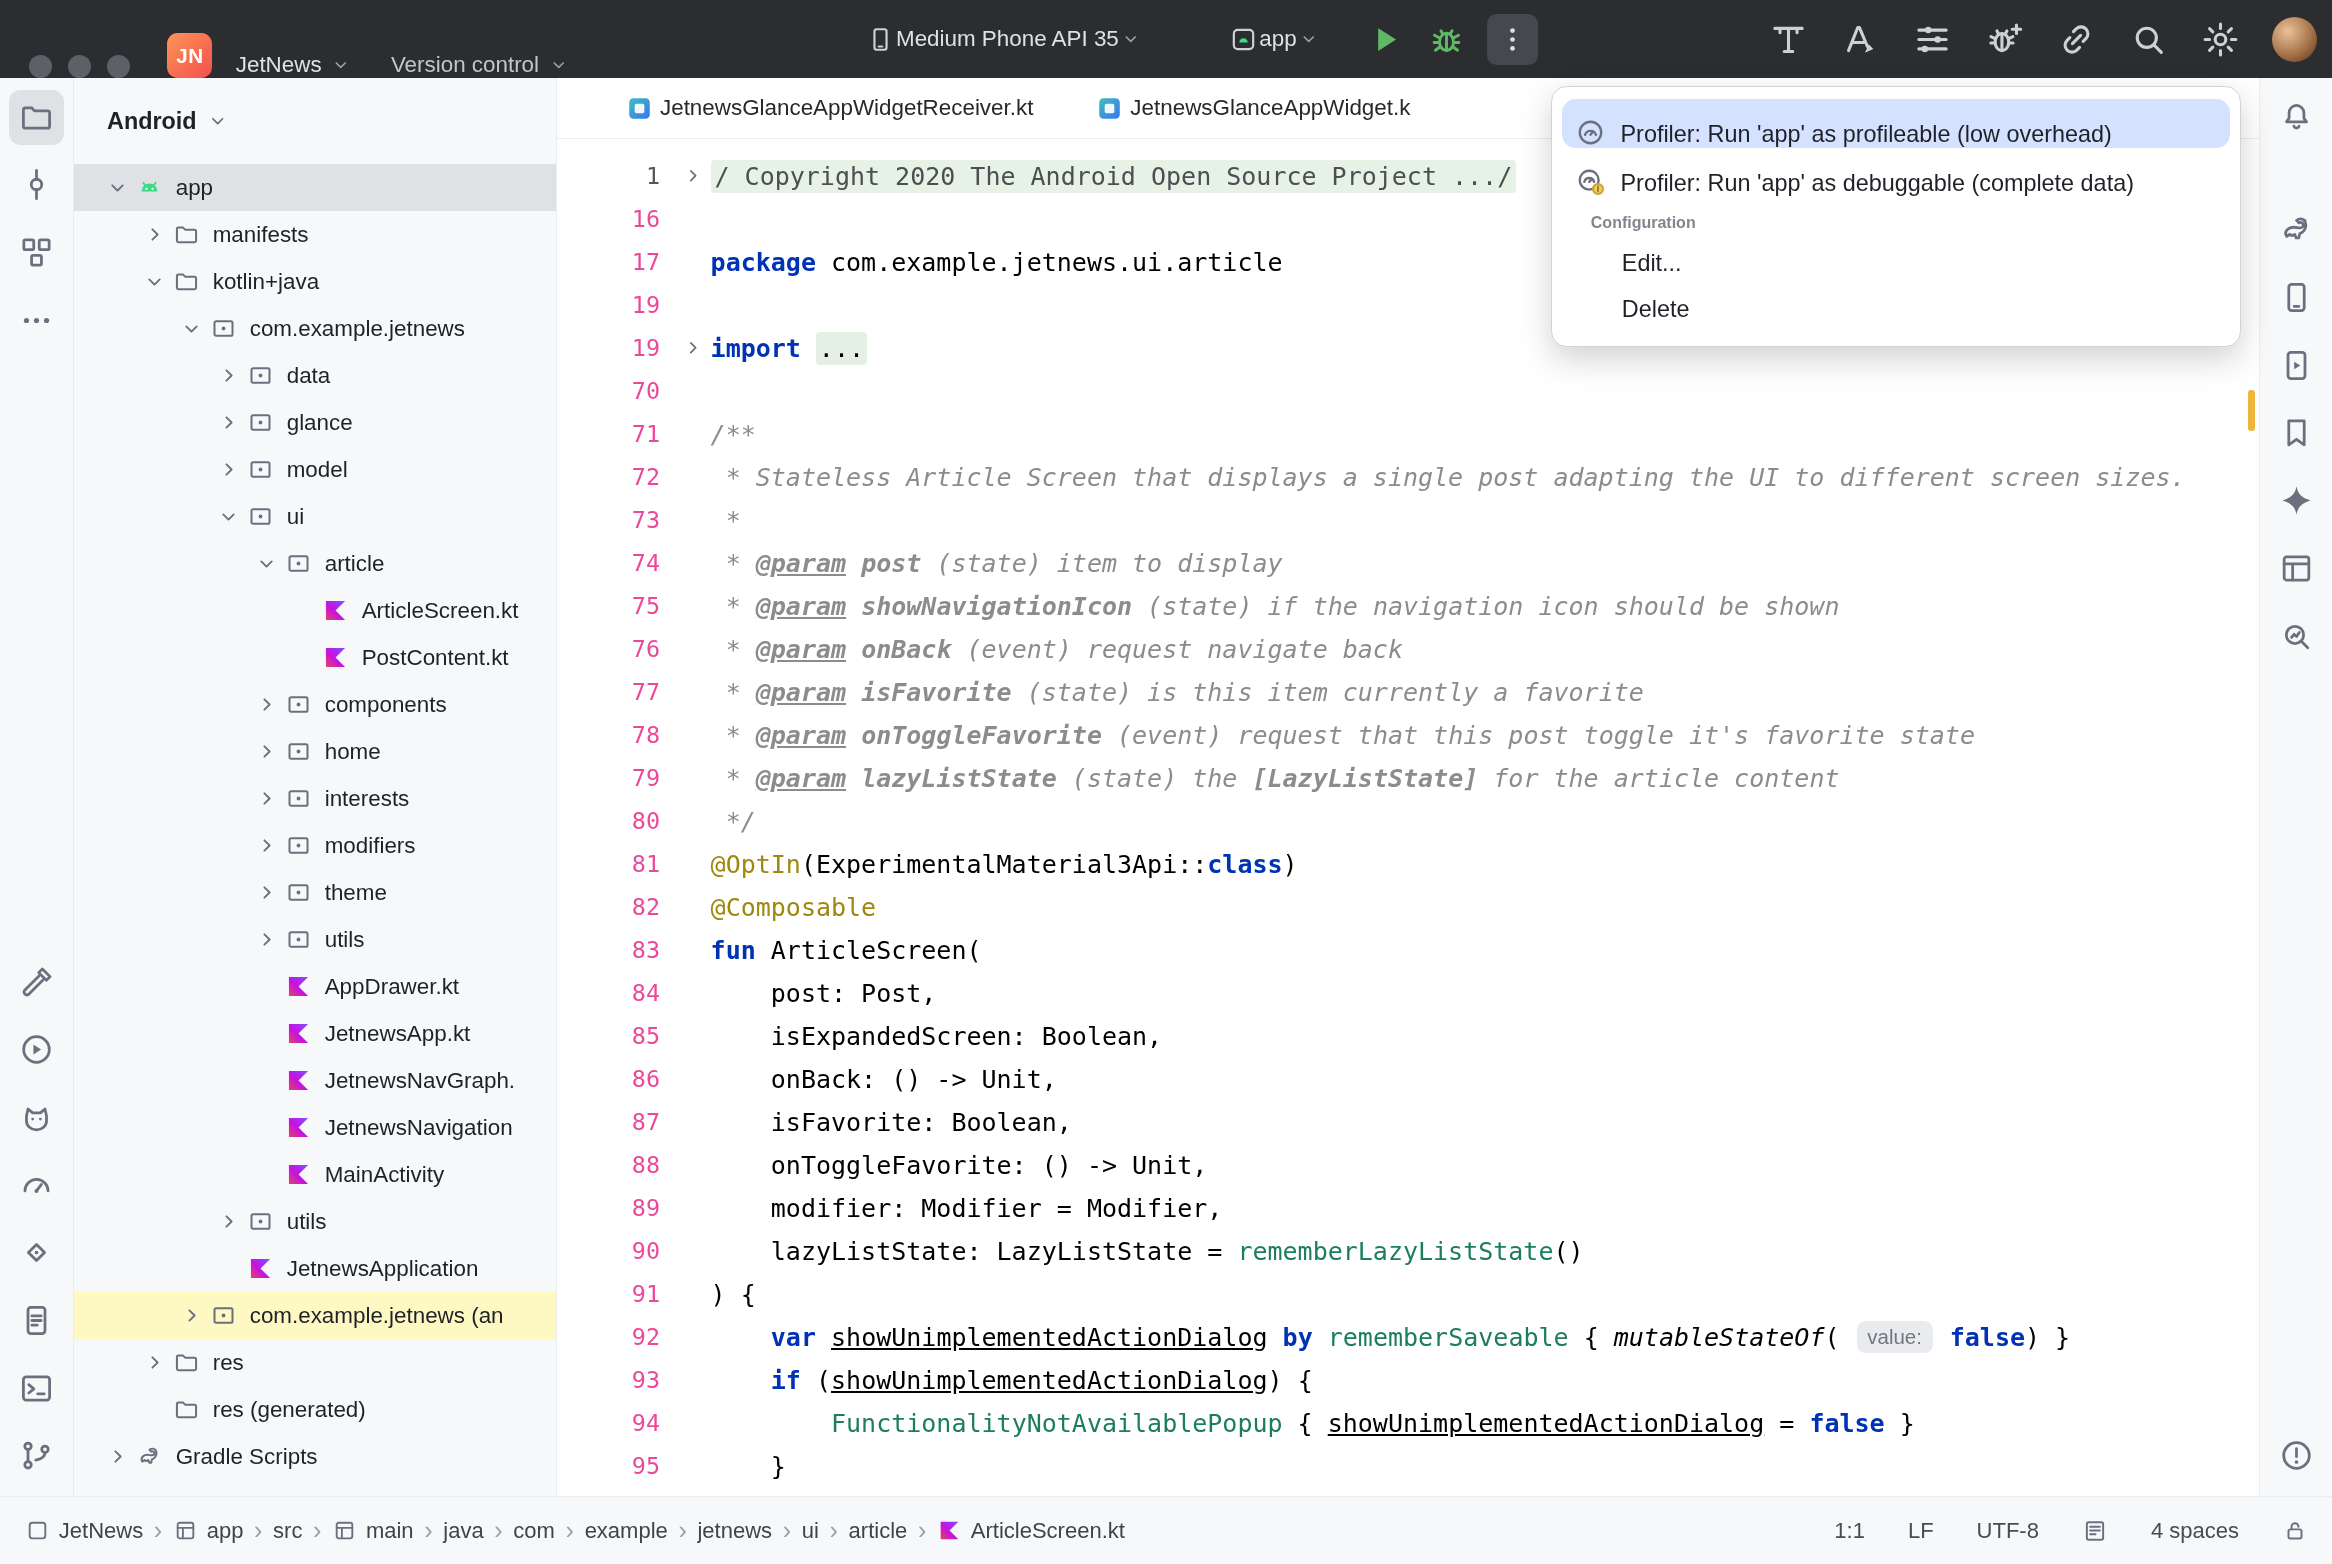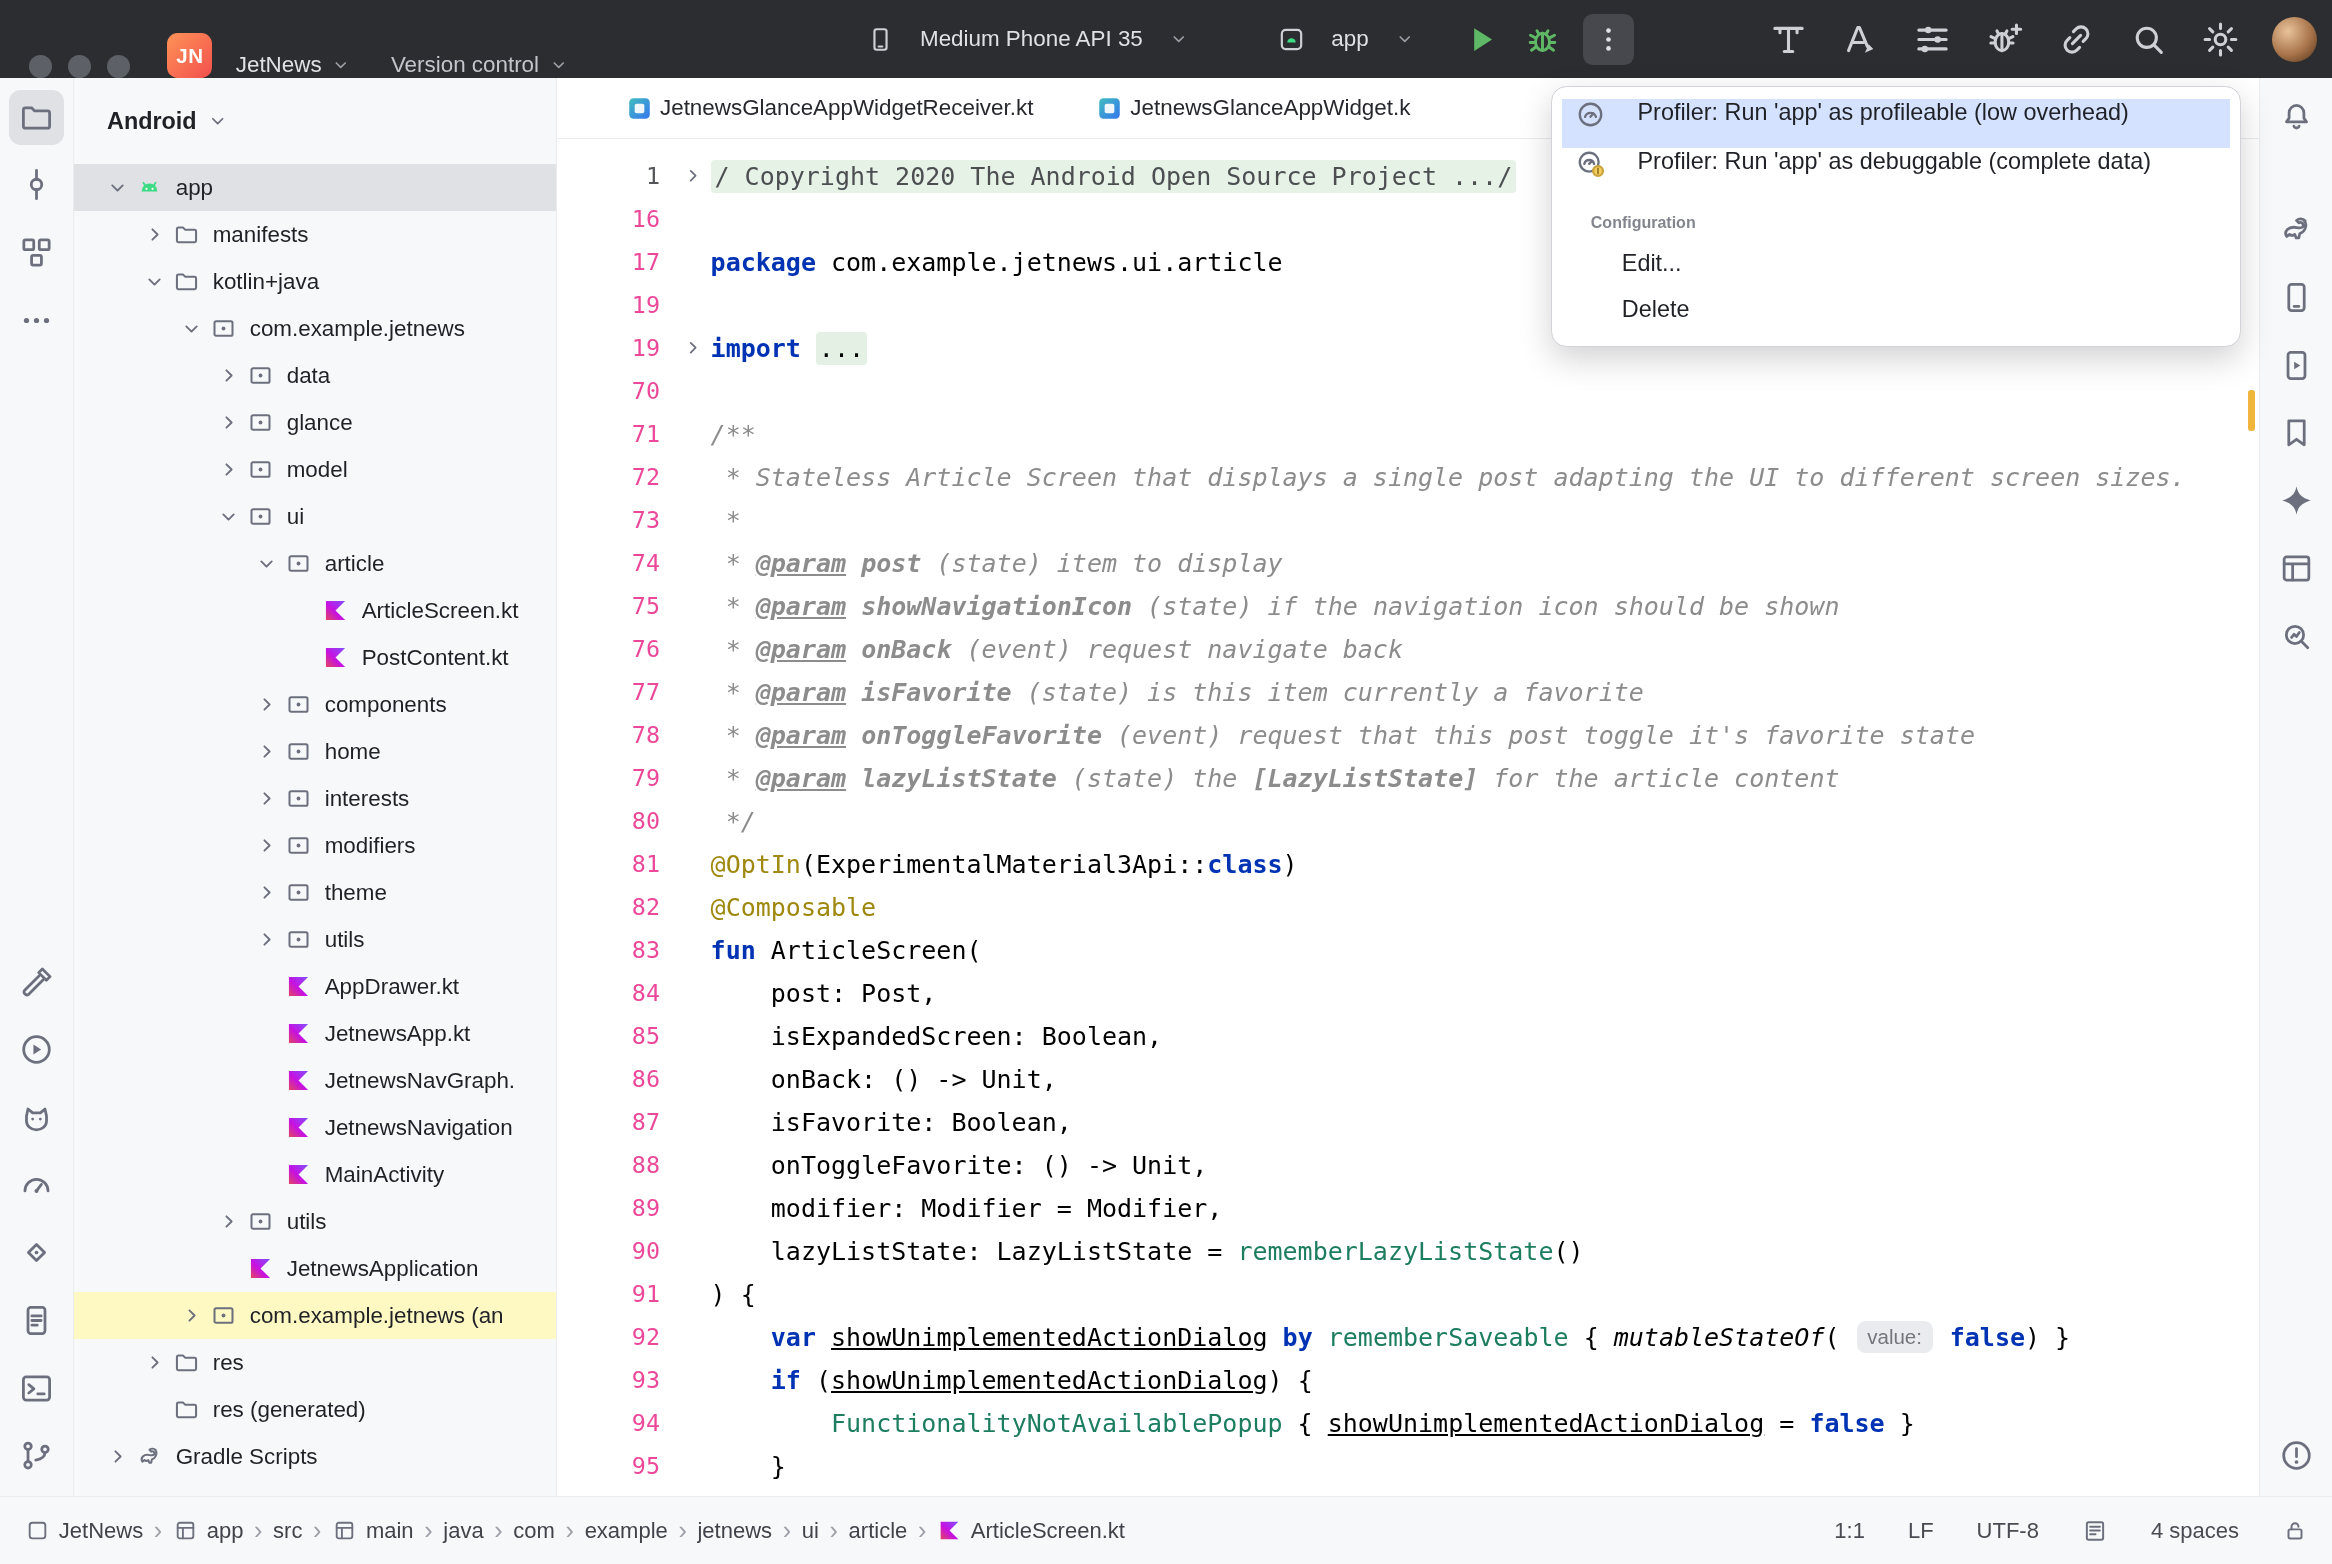--- a/index.html
+++ b/index.html
@@ -13,21 +13,21 @@
   .tb-left{position:absolute;left:0;top:0;height:78px;display:flex;align-items:flex-end}
   .traffic{display:flex;gap:15.6px;padding-left:29px}
   .tl{width:23.4px;height:23.4px;border-radius:50%;background:#5d6066}
   .logo{width:45px;height:45px;border-radius:10.7px;margin-left:37px;
         background:linear-gradient(135deg,#ff9357,#f2504d);display:flex;align-items:center;
         justify-content:center;font-weight:700;font-size:20.5px;color:#fff;letter-spacing:0.5px}
   .tmenu{display:flex;align-items:center;gap:8.8px;margin-left:23.4px;font-size:22.4px;color:#dfe1e5;cursor:default}
   .tmenu.dim{color:#c2c5cb;margin-left:39px}
   .chev-sm{width:21.5px;height:21.5px;color:#9da0a8}
   .tb-center{position:absolute;left:866px;top:0;height:78px;display:flex;align-items:center}
-  .devsel{display:flex;align-items:center;gap:25px;font-size:22.4px;color:#dfe1e5}
+  .devsel{display:flex;align-items:center;gap:1px;font-size:22.4px;color:#dfe1e5}
   .devsel .lead{width:29px;height:29px;color:#ced0d6}
   .gap-dev{margin-right:88px}.gap-app{margin-right:47px}
   .tb-act{width:39px;height:39px;color:#5fb865;margin-right:21.5px}
   .more-btn{width:51px;height:51px;border-radius:9.8px;background:#46484d;display:flex;
             align-items:center;justify-content:center;color:#dfe1e5}
   .more-btn .icon{width:33px;height:33px}
   .tb-right{position:absolute;right:15.6px;top:0;height:78px;display:flex;align-items:center;gap:31px;color:#ced0d6}
   .tb-icon{width:41px;height:41px;color:#ced0d6}
   .avatar{width:45px;height:45px;border-radius:50%;
           background:radial-gradient(circle at 35% 32%,#e9c29a,#a8744a 55%,#59381f 95%)}
@@ -81,21 +81,21 @@
   .tk-u{text-decoration:underline}
   .tk-f{background:#e3f0e3;border-radius:3.9px;padding:2px 2.9px}
   .tk-fc{background:#e6f2e6;color:#4c4e52;border-radius:3.9px;padding:2px 3.9px}
   .tk-h{display:inline-block;background:#e9ebee;color:#73767e;border-radius:8.8px;padding:0 10.7px;
         margin:0 2px;font-family:"Liberation Sans",sans-serif;font-size:20.5px;line-height:32px;vertical-align:2px}
   .scroll-mark{position:absolute;right:3.9px;top:312px;width:6.8px;height:41px;background:#f0b63c;border-radius:2.9px}
 
   
   .popup{position:absolute;left:1551px;top:86px;width:690px;background:#fff;border:1px solid #d1d3d8;
          border-radius:15.6px;box-shadow:0 11.7px 33px rgba(0,0,0,.18);padding:11.7px 9.8px 13.7px;z-index:50;box-sizing:border-box}
-  .pop-item{display:flex;align-items:flex-start;gap:31px;height:49px;border-radius:0;padding:0 13.7px;
+  .pop-item{display:flex;align-items:flex-end;gap:14px;height:49px;border-radius:14px;padding:0 13.7px;
             font-size:23.4px;color:#1f2126;white-space:nowrap}
   .pop-item.sel{background:#d4e2ff}
   .pop-item .icon{width:31px;height:31px;color:#6c707e;flex:none}
   .pop-section{font-size:16px;font-weight:600;color:#83858e;padding:17.6px 0 7.8px 29px}
   .pop-action{height:46px;line-height:46px;padding-left:60px;font-size:23.4px;color:#1f2126;border-radius:9.8px}
 
   
   .statusbar{position:absolute;left:0;right:0;bottom:0;height:68px;background:#f7f8fa;border-top:1px solid #ebecf0;
              display:flex;align-items:center;padding:0 25px;box-sizing:border-box;font-size:22px;color:#42434a}
   .crumbs{display:flex;align-items:center;gap:10.7px;white-space:nowrap}

